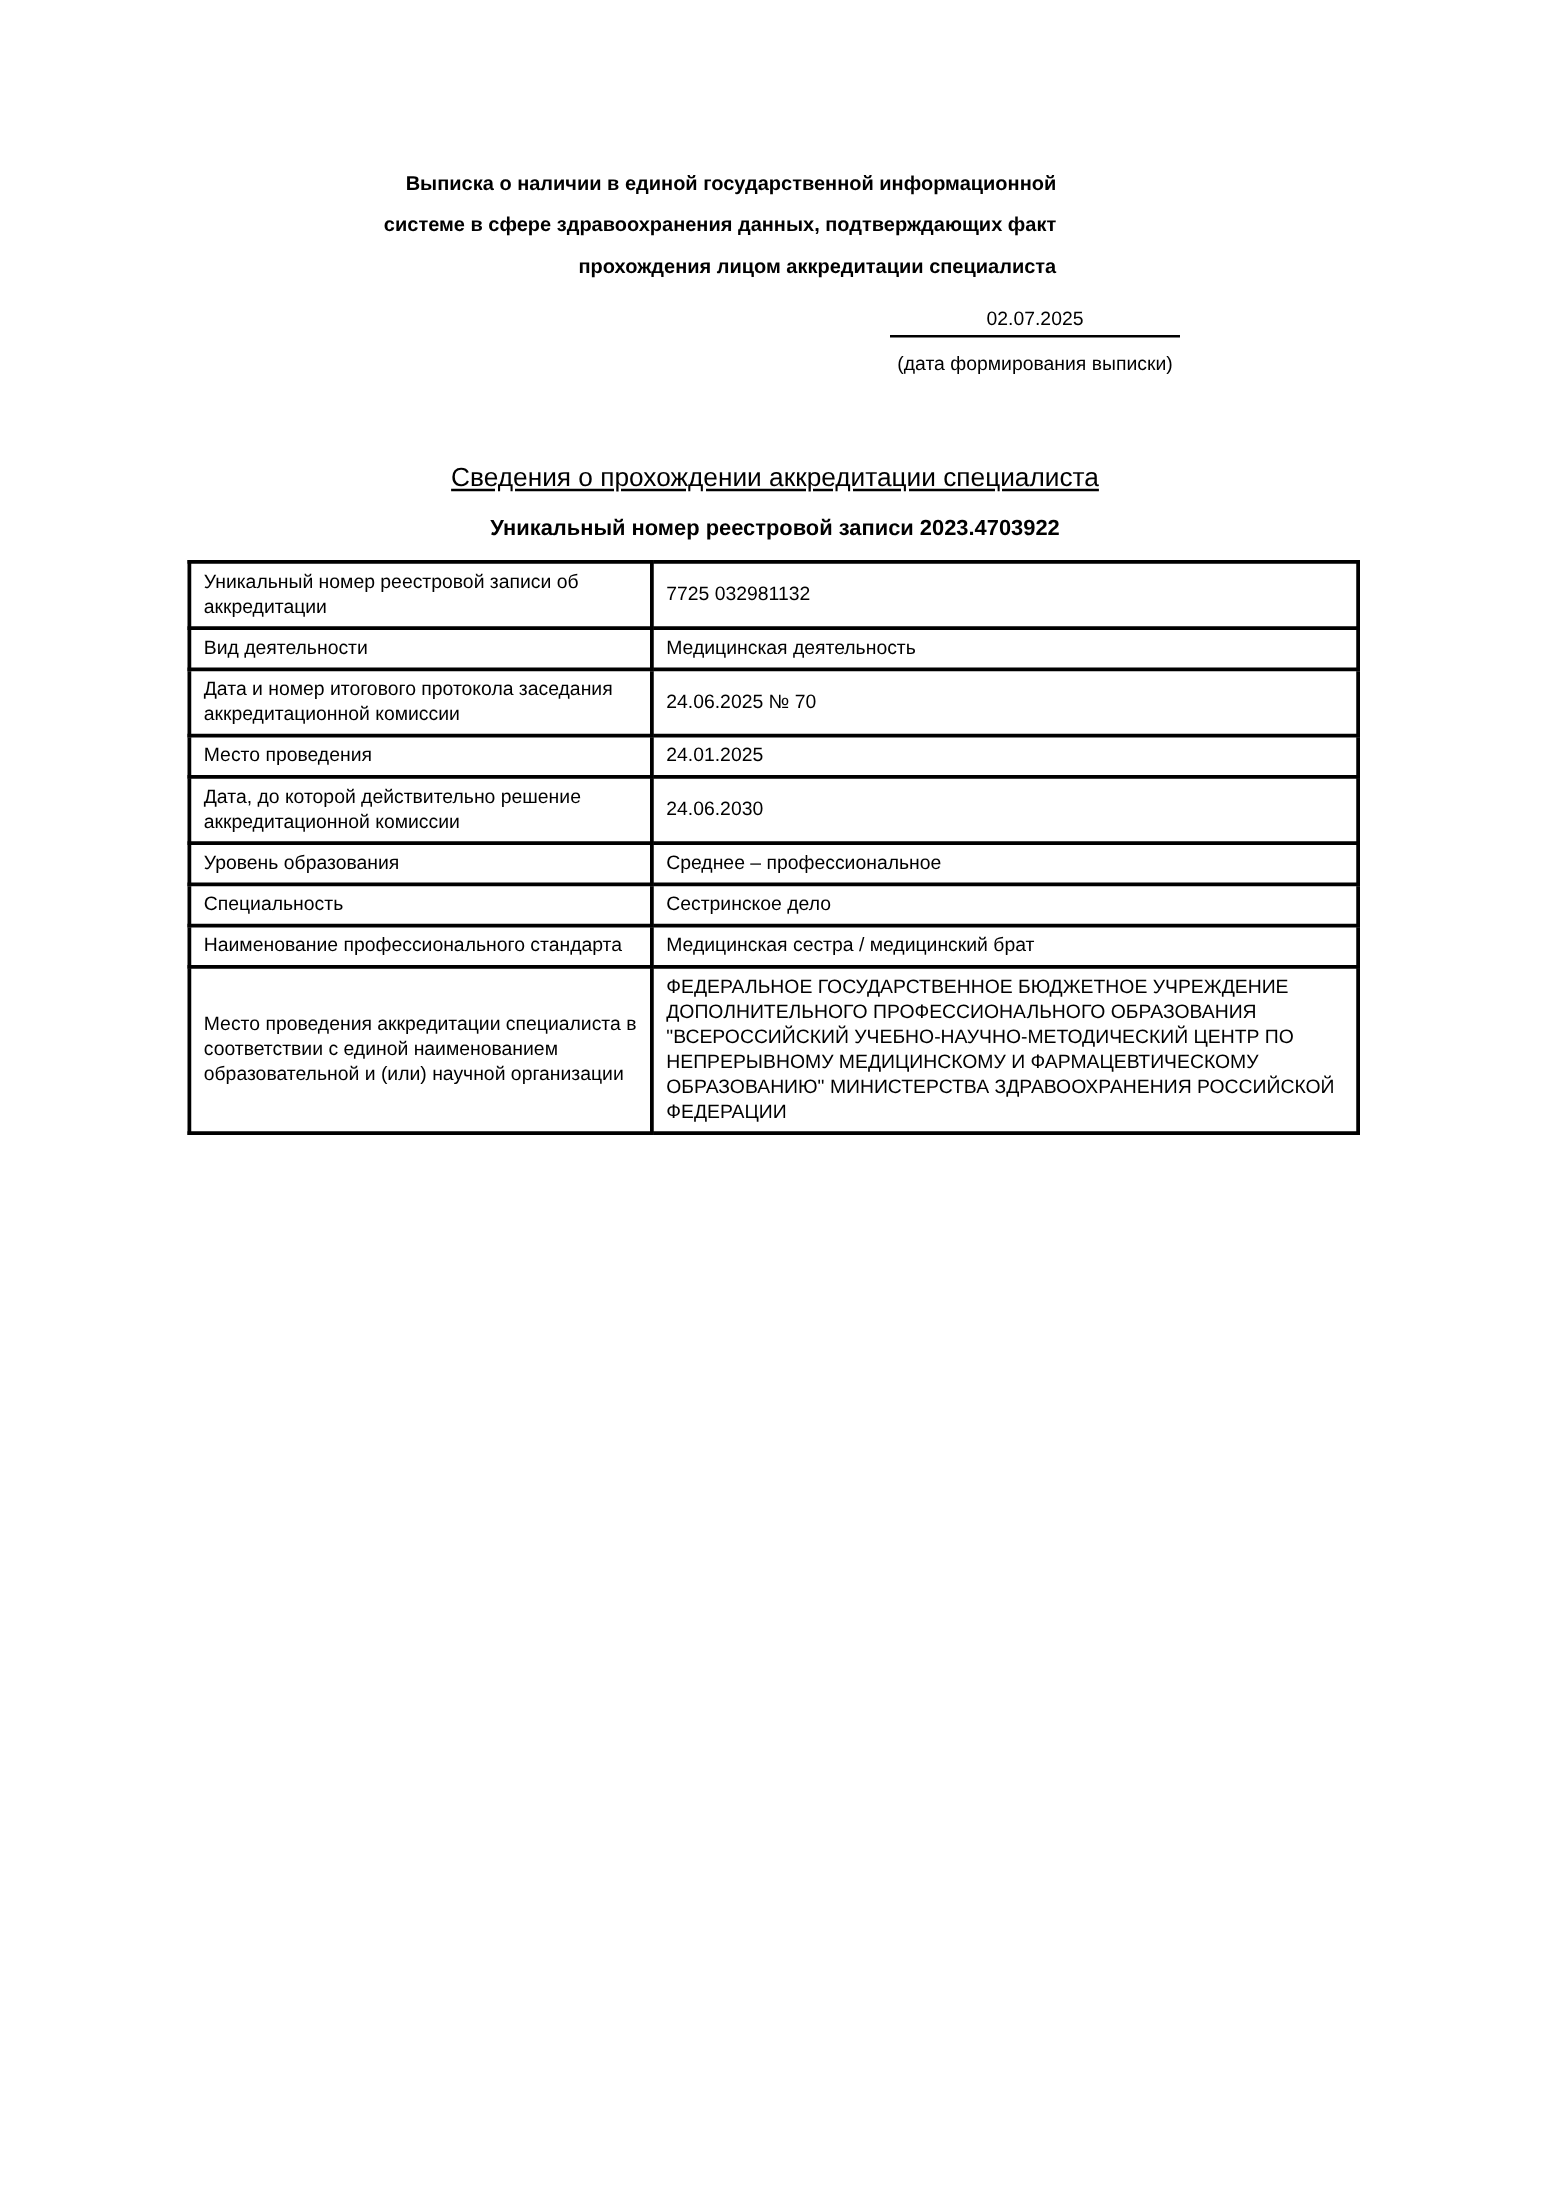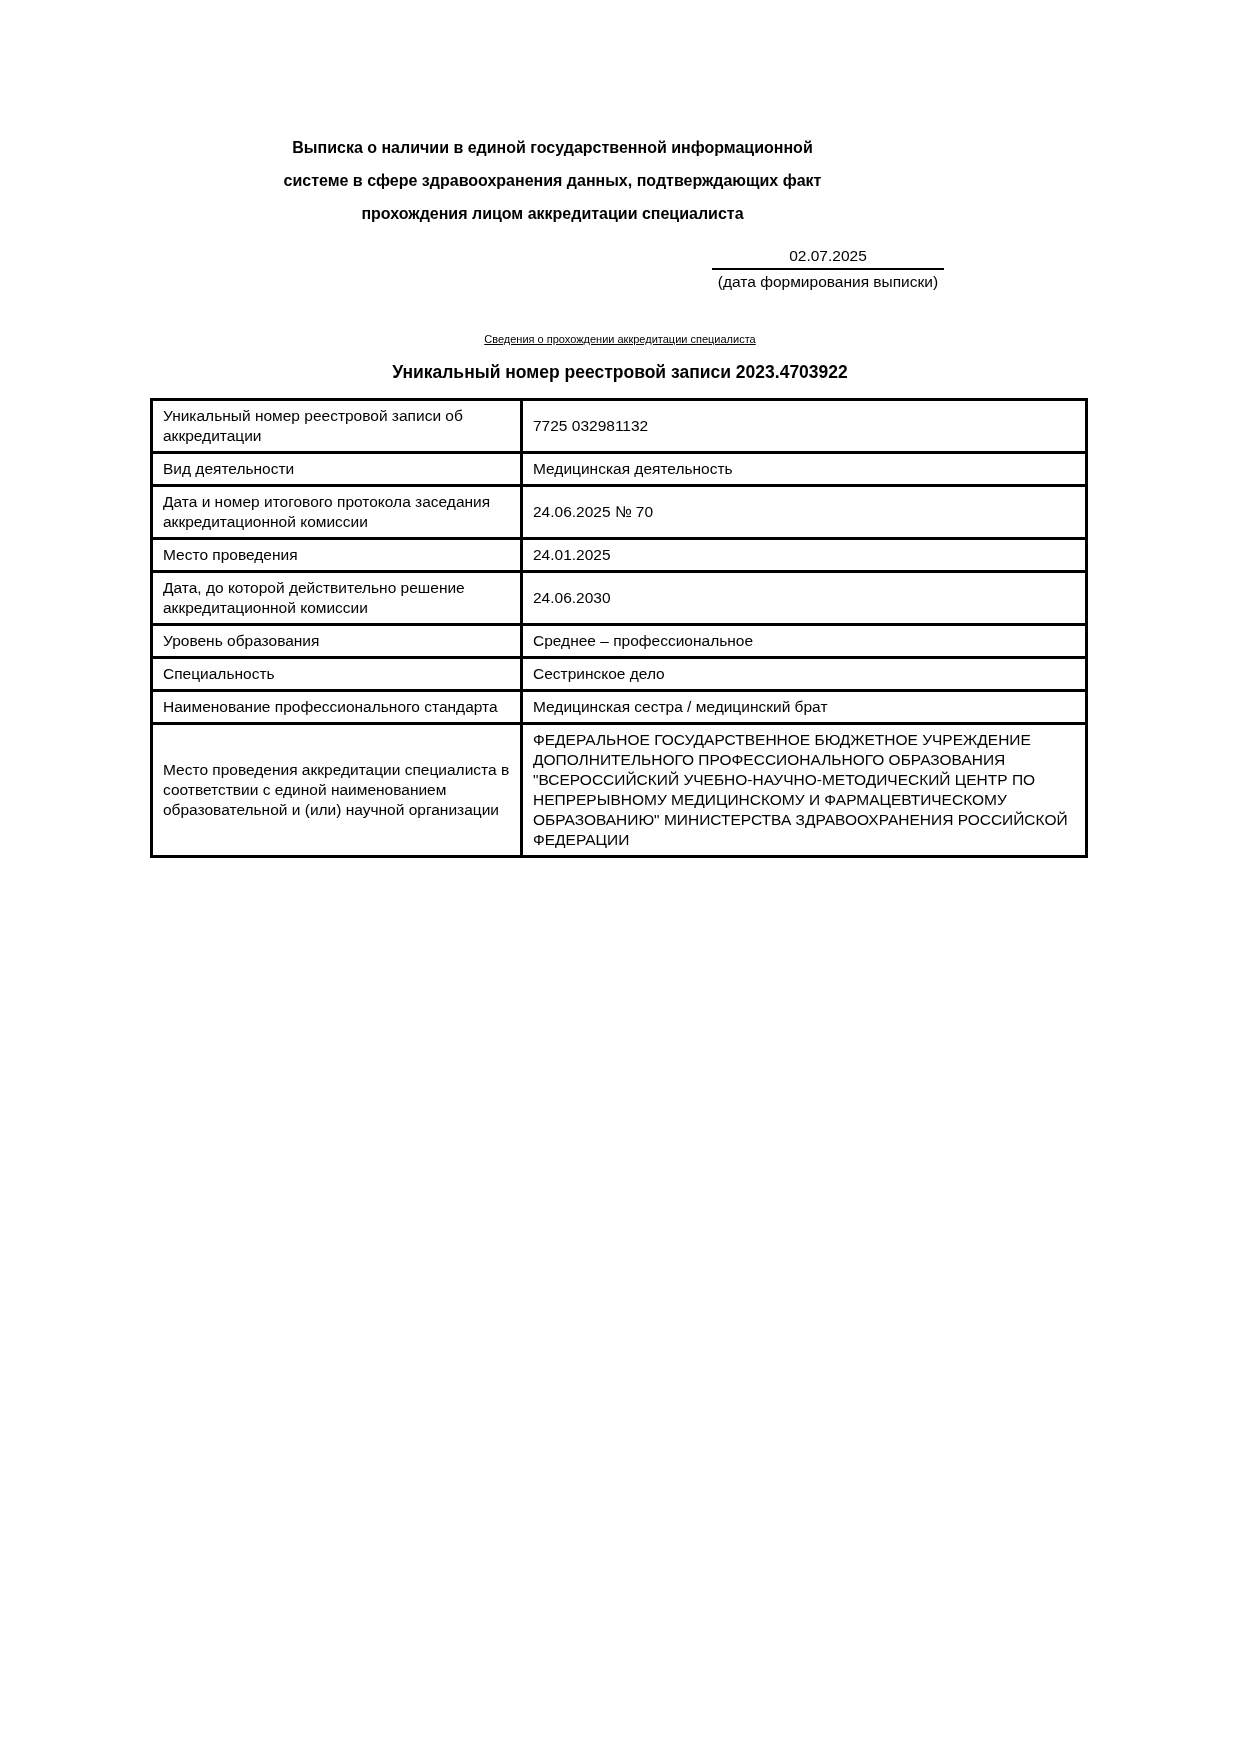--- a/index.html
+++ b/index.html
@@ -11,54 +11,54 @@
     background: #ffffff;
     color: #000000;
     font-family: "Liberation Sans", sans-serif;
     font-size: 15.5px;
     position: relative;
     overflow: hidden;
   }
   .doc-title {
     margin: 131px auto 0 260px;
     width: 585px;
-    text-align: center;
+    text-align: right;
     font-weight: bold;
     font-size: 16px;
     line-height: 33px;
   }
   .date-block {
     margin: 16px 0 0 712px;
     width: 232px;
     text-align: center;
   }
   .date-value {
     display: block;
     padding: 0 4px 3px 4px;
     border-bottom: 2.5px solid #000;
     font-size: 15.5px;
     line-height: 19px;
   }
   .date-caption {
     display: block;
-    margin-top: 2px;
+    margin-top: 12px;
     font-size: 15.5px;
     line-height: 19px;
     white-space: nowrap;
   }
   .intro {
     margin: 22px auto 0 150px;
     width: 962px;
     text-align: center;
     line-height: 22px;
   }
   .section-heading {
-    margin-top: 42px;
+    margin-top: 70px;
     text-align: center;
-    font-size: 11px;
+    font-size: 21px;
   }
   .section-heading span { text-decoration: underline; }
   .registry-heading {
     margin-top: 17px;
     text-align: center;
     font-weight: bold;
     font-size: 17.5px;
   }
   table.acc-table {
     margin: 15px 0 0 150px;

